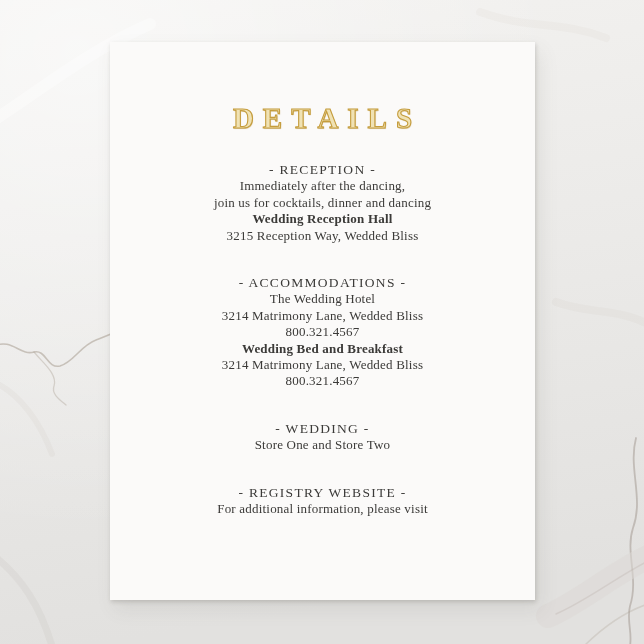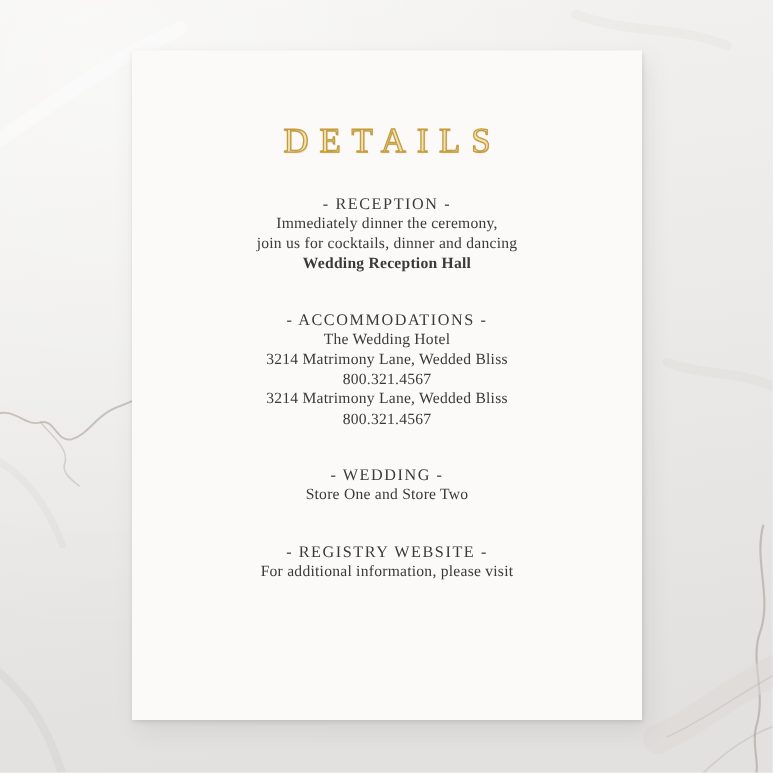--- a/index.html
+++ b/index.html
@@ -29,21 +29,21 @@
     width: 425px;
     height: 558px;
     background: #fbfaf9;
     box-shadow: 1px 2px 4px rgba(90, 85, 78, 0.22), 5px 9px 18px rgba(90, 85, 78, 0.10);
     text-align: center;
     color: #3b3a38;
   }
   .card-title {
     margin: 60px 0 0 0;
     font-size: 29px;
-    font-weight: normal;
+    font-weight: bold;
     line-height: 32px;
     letter-spacing: 9px;
     padding-left: 9px;
     color: #000000;
   }
   @supports (-webkit-text-stroke: 1px #000) {
     .card-title {
       -webkit-text-stroke: 1.1px #c59d3e;
       -webkit-text-fill-color: #f0e2b4;
       text-shadow: 0.6px 0.8px 0.8px rgba(176, 134, 40, 0.45);
@@ -105,30 +105,32 @@
   </svg>
 
   <div class="card">
 
     <h1 class="card-title">DETAILS</h1>
 
     <div class="sections">
 
       <div class="section">
         <p class="heading">- RECEPTION -</p>
-        <p>Immediately dinner the ceremony,</p>
+        <p>Immediately after the dancing,</p>
         <p>join us for cocktails, dinner and dancing</p>
         <p class="para-gap">Wedding Reception Hall</p>
+        <p>3215 Reception Way, Wedded Bliss</p>
       </div>
 
       <div class="section">
         <p class="heading">- ACCOMMODATIONS -</p>
         <p>The Wedding Hotel</p>
         <p>3214 Matrimony Lane, Wedded Bliss</p>
         <p>800.321.4567</p>
+        <p class="para-gap">Wedding Bed and Breakfast</p>
         <p>3214 Matrimony Lane, Wedded Bliss</p>
         <p>800.321.4567</p>
       </div>
 
       <div class="section">
         <p class="heading">- WEDDING -</p>
         <p>Store One and Store Two</p>
       </div>
 
       <div class="section">

